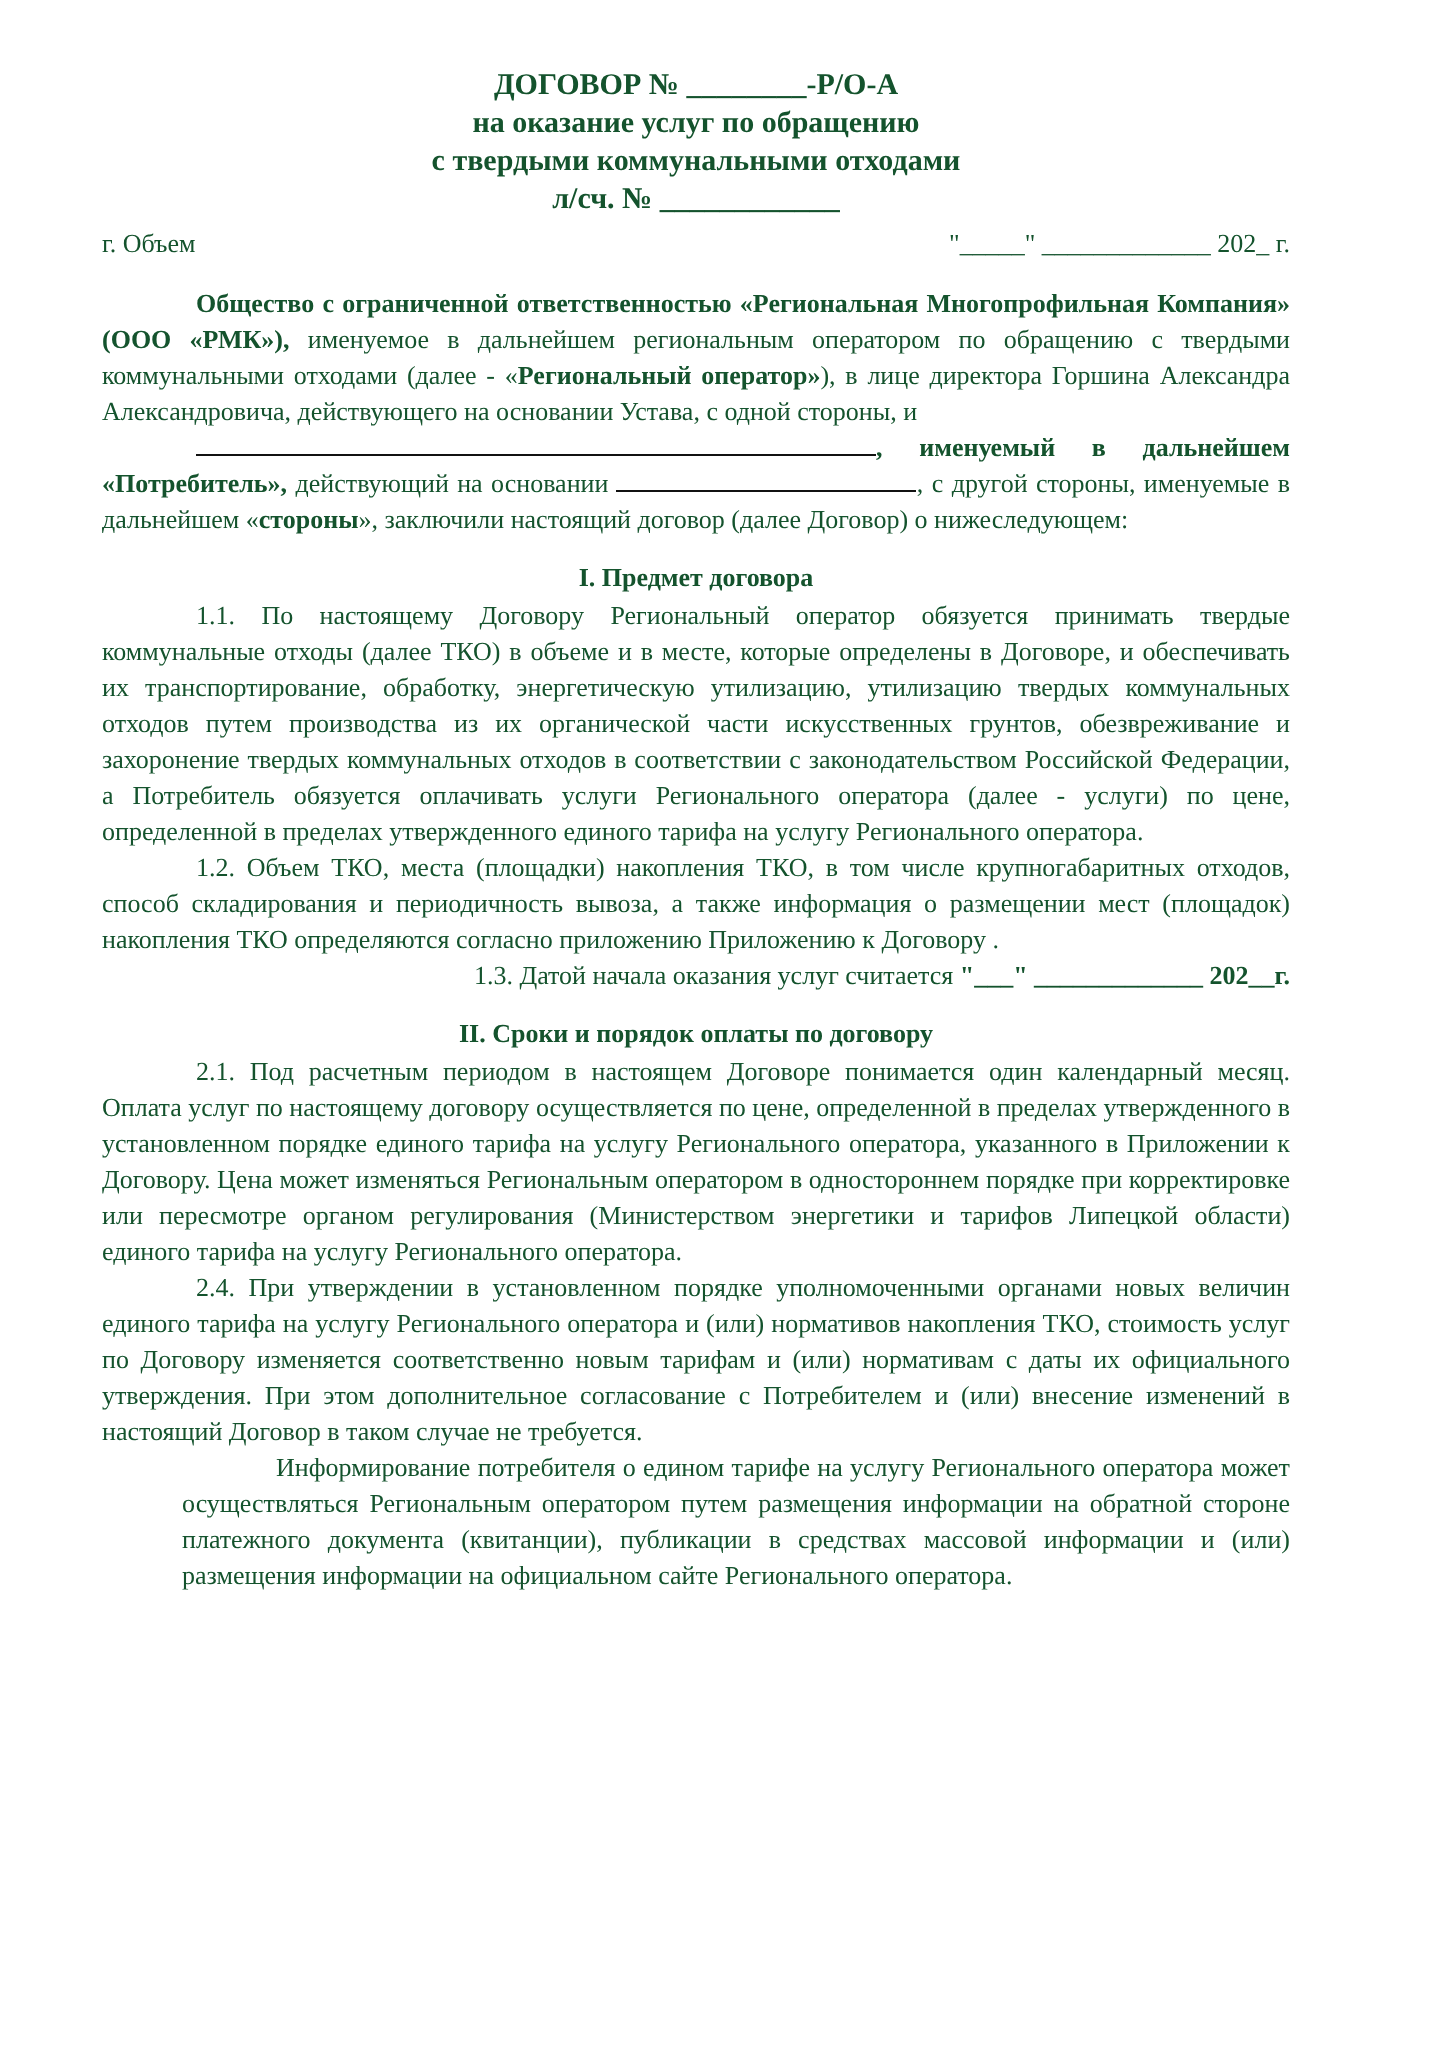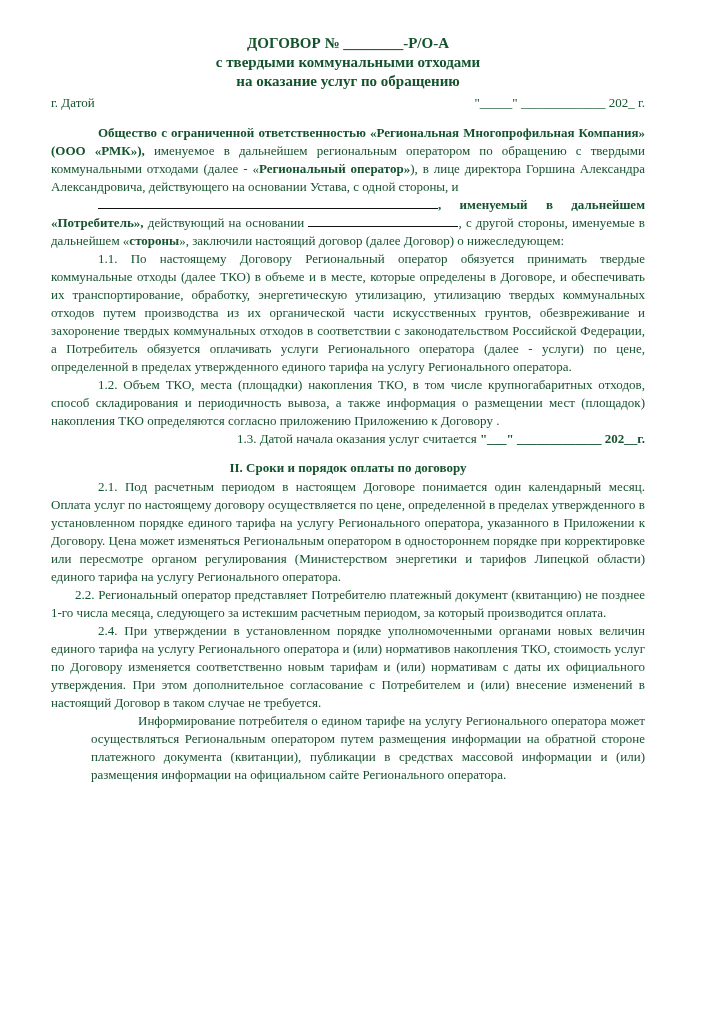--- a/index.html
+++ b/index.html
@@ -54,35 +54,36 @@
     height: 12px;
     vertical-align: baseline;
   }
 </style>
 </head>
 <body>
 
 <div class="page">
   <div class="title-block">
     <div class="title-line">ДОГОВОР № ________-Р/О-А</div>
+    <div class="title-line">на оказание услуг по обращению</div>
     <div class="title-line">с твердыми коммунальными отходами</div>
-    <div class="title-line">на оказание услуг по обращению</div>
+    <div class="title-line">л/сч. № ____________</div>
   </div>
   <div class="place-date">
-    <span>г. Датой</span>
+    <span>г. Объем</span>
     <span>"_____" _____________ 202_ г.</span>
   </div>
   <div class="doc-body">
       <p style="text-indent: 47px;"><span class="b">Общество с ограниченной ответственностью «Региональная Многопрофильная Компания» (ООО «РМК»),</span><span> именуемое в дальнейшем региональным оператором по обращению с твердыми коммунальными отходами (далее - «</span><span class="b">Региональный оператор»</span><span>), в лице директора Горшина Александра Александровича, действующего на основании Устава, с одной стороны, и</span></p>
       <p style="text-indent: 47px;"><span class="blank" style="width: 340px;"></span><span class="b">, именуемый в дальнейшем «Потребитель»,</span><span> действующий на основании </span><span class="blank" style="width: 150px;"></span><span>, с другой стороны, именуемые в дальнейшем «</span><span class="b">стороны</span><span>», заключили настоящий договор (далее Договор) о нижеследующем:</span></p>
+      <p class="heading"><span class="b">I. Предмет договора</span></p>
       <p style="text-indent: 47px;"><span>1.1. По настоящему Договору Региональный оператор обязуется принимать твердые коммунальные отходы (далее ТКО) в объеме и в месте, которые определены в Договоре, и обеспечивать их транспортирование, обработку, энергетическую утилизацию, утилизацию твердых коммунальных отходов путем производства из их органической части искусственных грунтов, обезвреживание и захоронение твердых коммунальных отходов в соответствии с законодательством Российской Федерации, а Потребитель обязуется оплачивать услуги Регионального оператора (далее - услуги) по цене, определенной в пределах утвержденного единого тарифа на услугу Регионального оператора.</span></p>
       <p style="text-indent: 47px;"><span>1.2. Объем ТКО, места (площадки) накопления ТКО, в том числе крупногабаритных отходов, способ складирования и периодичность вывоза, а также информация о размещении мест (площадок) накопления ТКО определяются согласно приложению Приложению к Договору .</span></p>
       <p style="text-align: right; text-indent: 47px;"><span>1.3. Датой начала оказания услуг считается </span><span class="b">"___" _____________ 202__г.</span></p>
       <p class="heading"><span class="b">II. Сроки и порядок оплаты по договору</span></p>
       <p style="text-indent: 47px;"><span>2.1. Под расчетным периодом в настоящем  Договоре  понимается  один календарный месяц. Оплата услуг по настоящему договору осуществляется по цене, определенной в пределах утвержденного в установленном порядке единого тарифа на услугу Регионального оператора, указанного в Приложении к Договору. Цена может изменяться Региональным оператором в одностороннем порядке при корректировке или пересмотре органом регулирования (Министерством энергетики и тарифов Липецкой области) единого тарифа на услугу Регионального оператора.</span></p>
-      <p style="text-indent: 24px;"><span>2.2. Региональный оператор представляет Потребителю платежный документ (квитанцию)  не позднее 1-го числа месяца, следующего за истекшим расчетным периодом, за который производится оплата.</span></p>
       <p style="text-indent: 47px;"><span>2.4. При утверждении в установленном порядке уполномоченными органами новых величин единого тарифа на услугу Регионального оператора и (или) нормативов накопления ТКО, стоимость услуг по Договору изменяется соответственно новым тарифам и (или) нормативам с даты их официального утверждения. При этом дополнительное согласование с Потребителем и (или) внесение изменений в настоящий Договор в таком случае не требуется.</span></p>
       <p style="text-indent: 47px; margin-left: 40px;"><span>Информирование потребителя о едином тарифе на услугу Регионального оператора может осуществляться Региональным оператором путем размещения информации на обратной стороне платежного документа (квитанции), публикации в средствах массовой информации и (или) размещения информации на официальном сайте Регионального оператора.</span></p>
       <p class="heading-big-gap"><span class="b">III. Права и обязанности сторон</span></p>
       <p style="text-align: left; text-indent: 47px;"><span>3.1. Региональный оператор обязан:</span></p>
       <p style="text-indent: 47px;"><span>а) принимать ТКО в объеме и в месте, которые определены в приложении к настоящему Договору;</span></p>
     </div>
 </div>
 
 </body></html>

